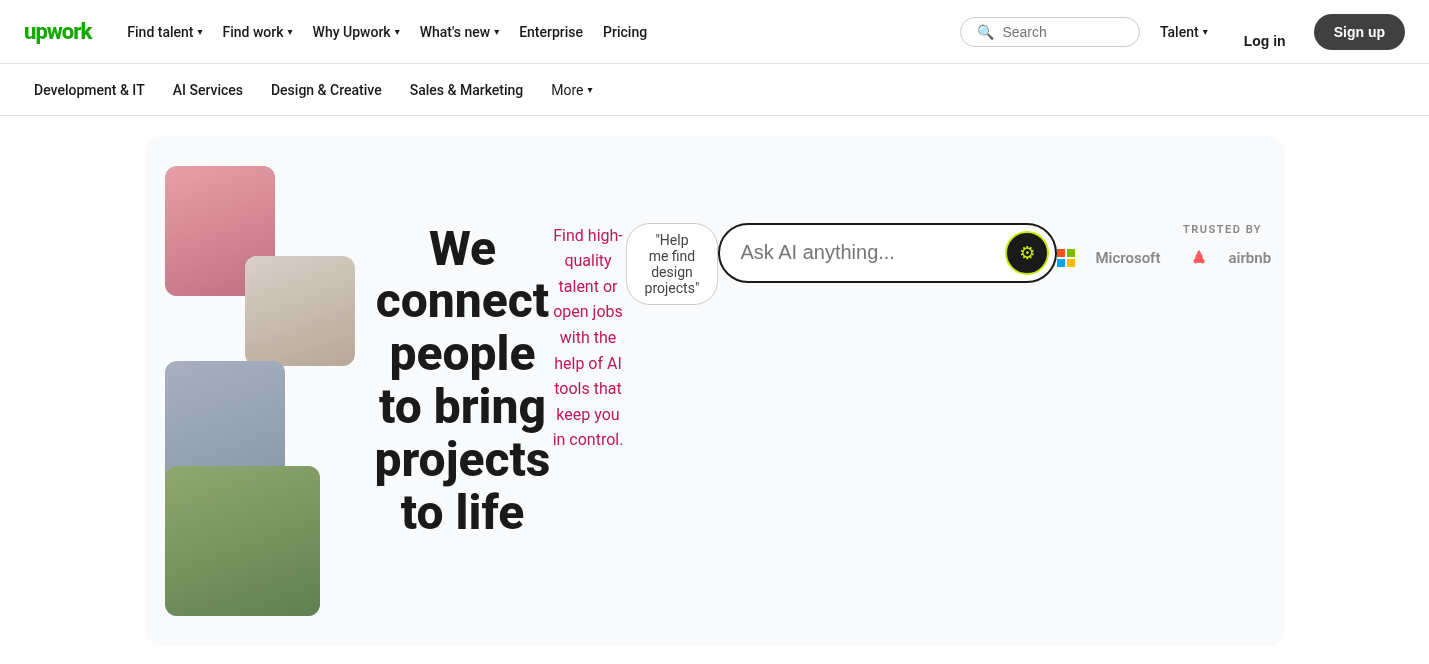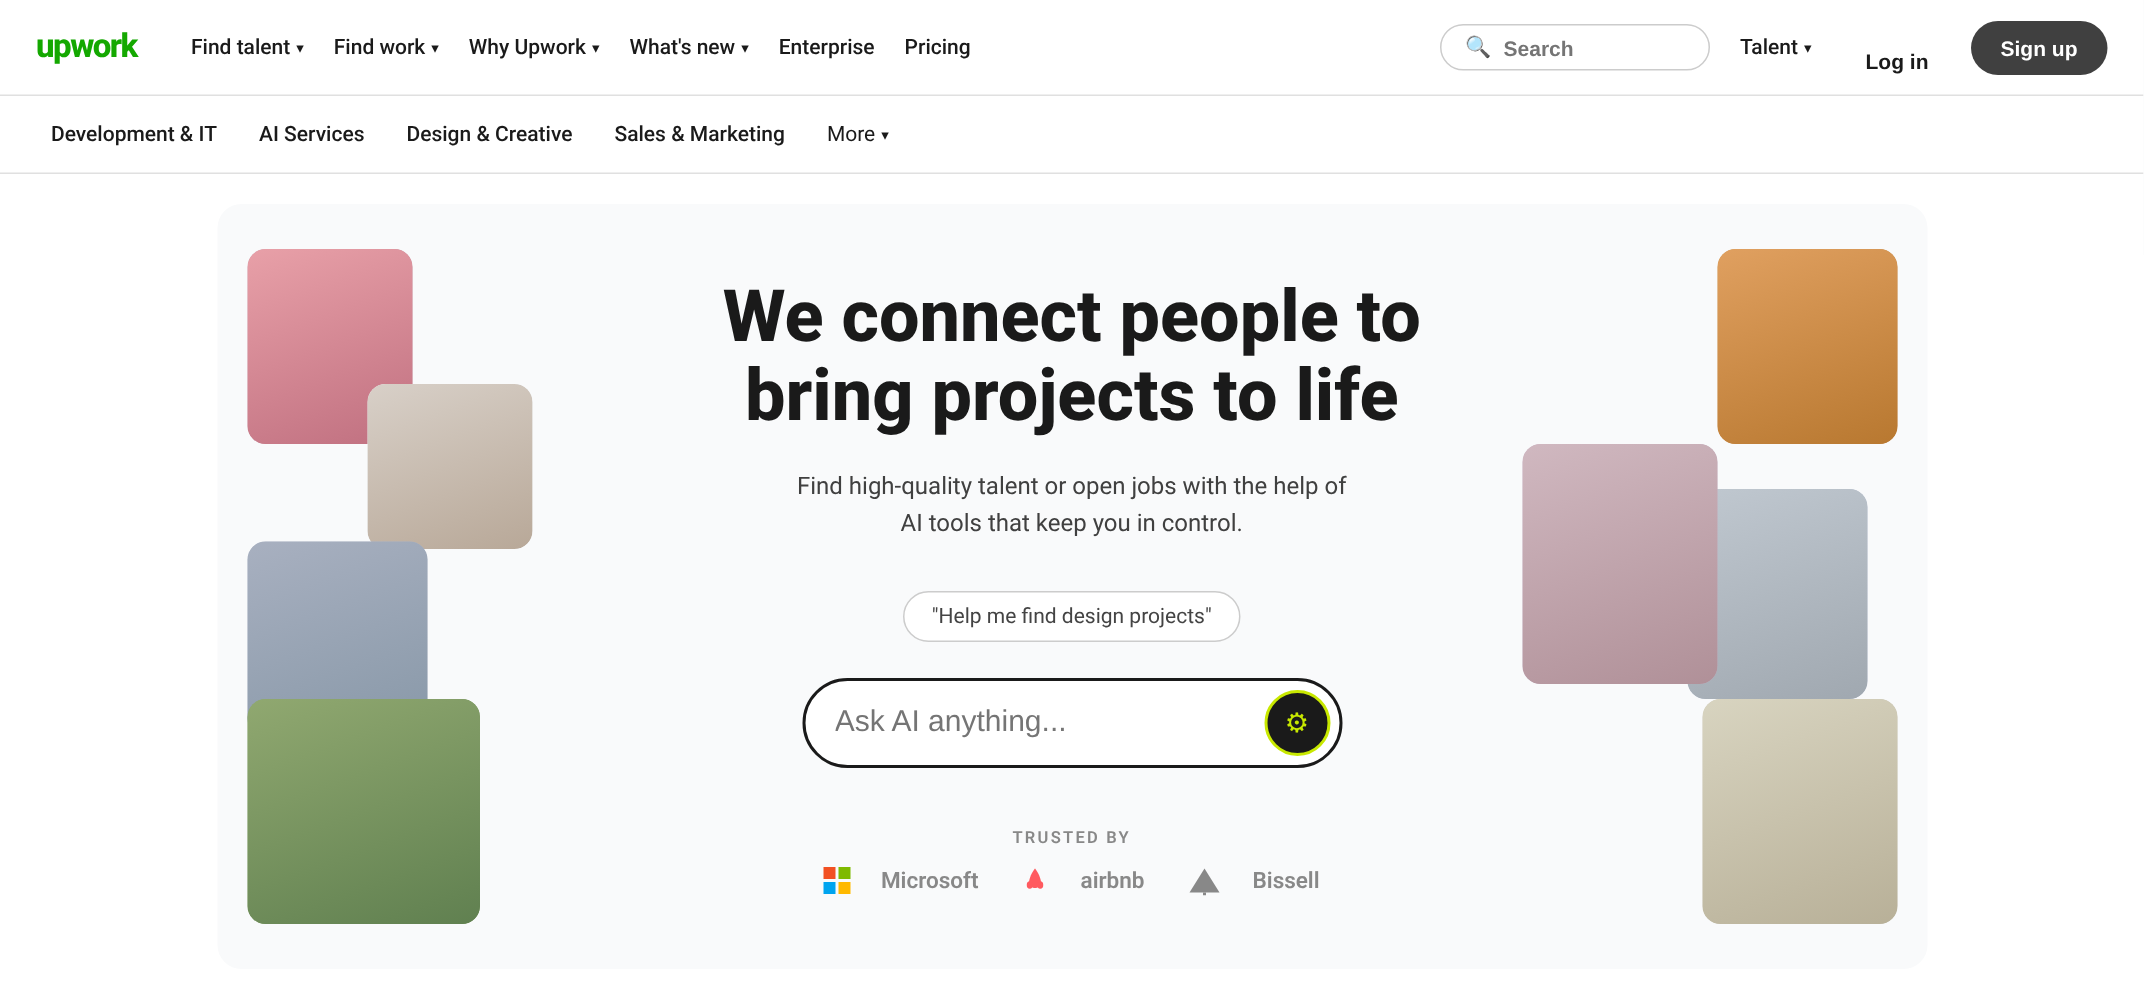--- a/index.html
+++ b/index.html
@@ -20,21 +20,21 @@
       padding: 6px 8px; border-radius: 4px; white-space: nowrap; justify-content: flex-end;
     }
     .chevron { font-size: 10px; color: #1a1a1a; }
     .nav-right { display: flex; align-items: center; gap: 12px; }
     .search-bar {
       display: flex; align-items: center; gap: 8px;
       border: 1px solid #ccc; border-radius: 24px; padding: 6px 16px;
       width: 180px; background: #fff;
     }
     .search-icon { color: #888; font-size: 14px; }
-    .search-input { border: none; outline: none; font-size: 14px; width: 100%; color: #888; background: transparent; font-weight: bold; }
+    .search-input { border: none; outline: none; font-size: 14px; width: 100%; color: #888; background: transparent; }
     .talent-dropdown {
       display: flex; align-items: center; gap: 4px;
       font-size: 14px; font-weight: 500; cursor: pointer; padding: 6px 8px;
       border-radius: 4px; color: #1a1a1a;
     }
     .btn-login {
       font-size: 14px; font-weight: 600; color: #1a1a1a; cursor: pointer;
       padding: 8px 16px; border-radius: 24px; border: none; background: transparent; margin-top: 19px;
     }
     .btn-signup {
@@ -96,30 +96,30 @@
       display: flex; flex-direction: column; gap: 0; position: relative;
       flex-shrink: 0; width: 170px; height: 450px;
     }
     .img-r1 { width: 120px; height: 130px; top: 0; right: 0; left: auto; background: linear-gradient(135deg, #d4a060, #c08040); border-radius: 12px; position: absolute; }
     .img-r3 { width: 120px; height: 140px; top: 160px; right: 20px; left: auto; background: linear-gradient(135deg, #c0c8d8, #b0b8c8); border-radius: 12px; position: absolute; }
     .img-r4 { width: 130px; height: 160px; top: 130px; right: 120px; left: auto; background: linear-gradient(135deg, #d0b8c8, #baa8b8); border-radius: 12px; position: absolute; }
     .img-r5 { width: 130px; height: 150px; top: 300px; right: 0; left: auto; background: linear-gradient(135deg, #d4d0c0, #c4c0b0); border-radius: 12px; position: absolute; }
 
     
     .hero-center {
-      flex: 1; display: flex; flex-direction: column;
-      align-items: center; text-align: center; padding: 0 40px;
+      flex: 1; display: flex; flex-direction: row;
+      align-items: flex-start; text-align: center; padding: 0 40px;
       z-index: 2;
     }
     .hero-title {
       font-size: 48px; font-weight: 800; line-height: 1.1;
       color: #1a1a1a; margin-bottom: 20px; max-width: 520px;
     }
     .hero-subtitle {
-      font-size: 16px; color: #404040; line-height: 1.6;
+      font-size: 16px; color: #be185d; line-height: 1.6;
       max-width: 380px; margin-bottom: 32px;
     }
     .suggestion-chip {
       display: inline-block; border: 1px solid #ccc; border-radius: 24px;
       padding: 8px 18px; font-size: 14px; color: #444; margin-bottom: 24px;
       cursor: pointer; background: #fff;
     }
     .ai-search-box {
       display: flex; align-items: center;
       border: 2px solid #1a1a1a; border-radius: 32px;

